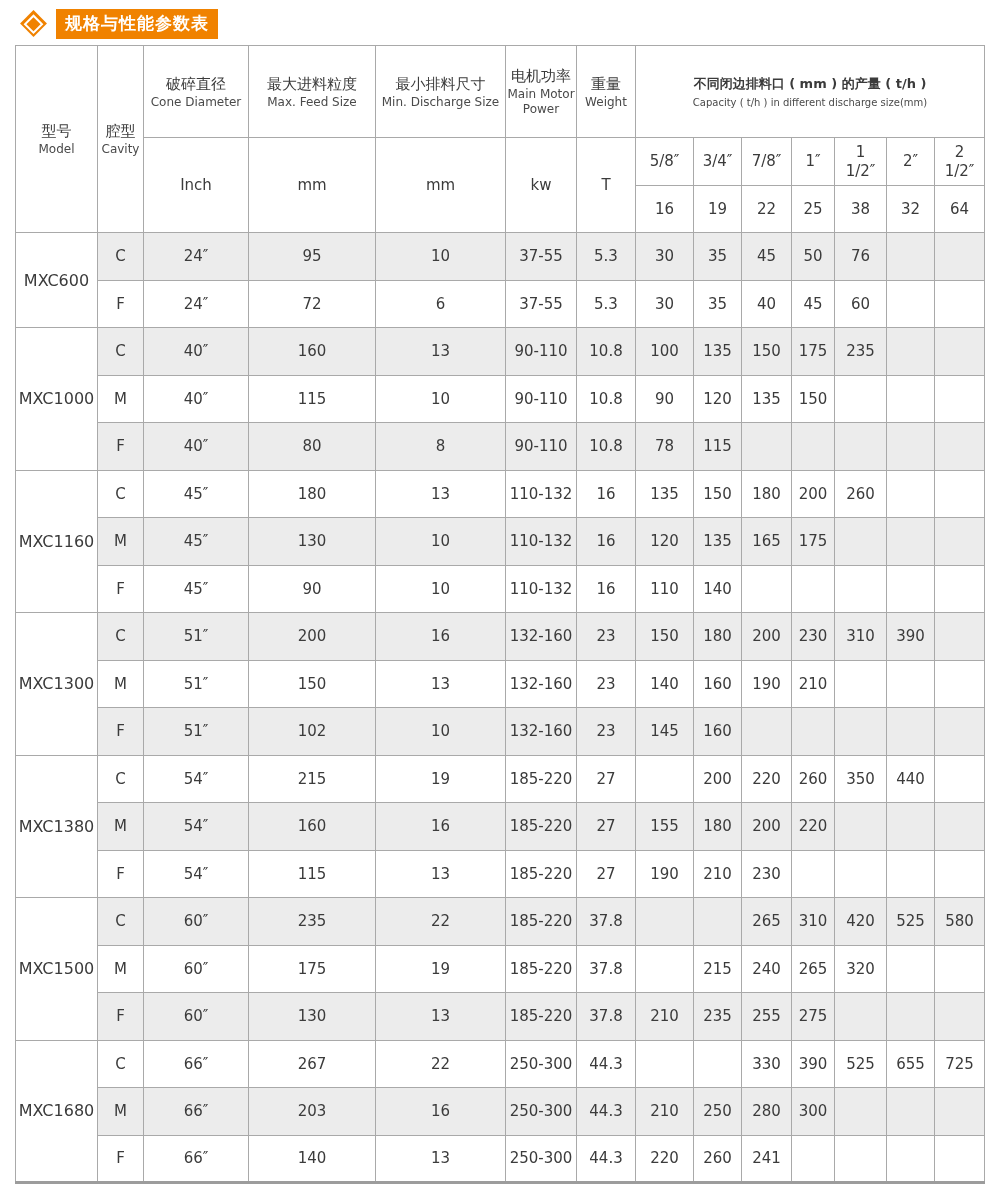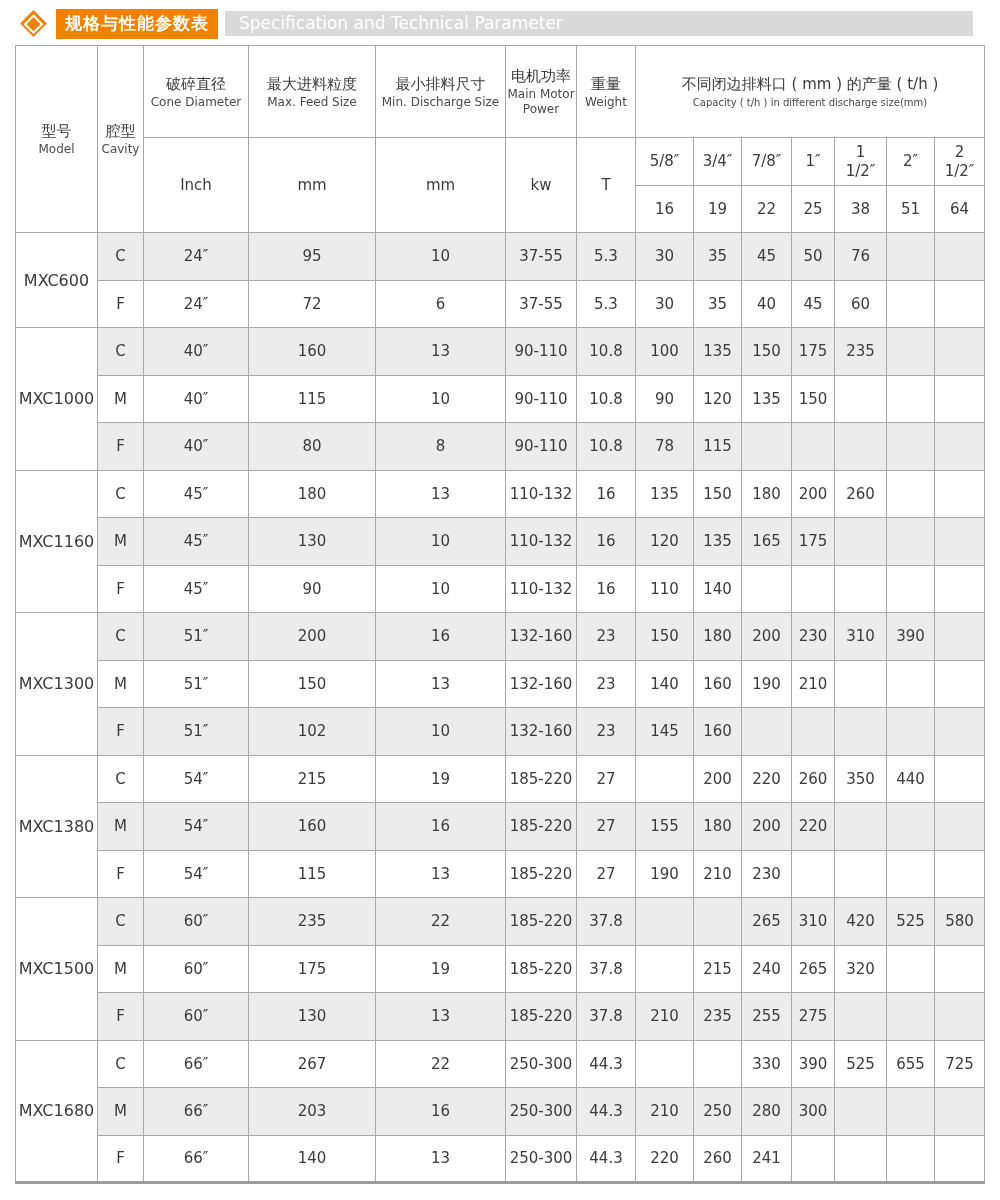--- a/index.html
+++ b/index.html
@@ -22,36 +22,35 @@
   .spec td, .spec th { border: 1px solid #a9a9a9; text-align: center; vertical-align: middle;
                        font-weight: normal; padding: 0; font-size: 15px; color: #3b3b3b; overflow: hidden; }
   tr.h1 { height: 92px; }
   tr.h2 { height: 48px; }
   tr.h3 { height: 47px; }
   tr.data { height: 47.5px; }
 
   .cn { display: block; font-size: 15px; line-height: 20px; text-align: center; }
   .en { display: block; font-size: 12px; line-height: 15px; color: #4a4a4a; margin-top: 1px; }
   .cap-head { text-align: left; padding-left: 14px; }
-  .cap-head .cn { font-size: 15px; }
+  .cap-head .cn { font-size: 13px; font-weight: bold; }
   .cap-head .en { font-size: 10px; }
   .cap-size { white-space: pre-line; line-height: 19px; }
 
   tr.stripe td { background: #ececec; }
   td.model-cell { background: #ffffff !important; font-size: 16px; }
 </style>
 </head>
 <body>
 
 <div class="page-header">
   <div class="diamond-wrap">
       <div class="diamond"></div>
     </div>
   <div class="title-cn">规格与性能参数表</div>
-  <div class="title-en">Specification and Technical Parameter</div>
 </div>
 
 <table class="spec">
   <colgroup>
     <col style="width:82px">
       <col style="width:46px">
       <col style="width:105px">
       <col style="width:127px">
     <col style="width:130px">
       <col style="width:71px">
@@ -114,21 +113,21 @@
       <th class="cap-size">2″</th>
       <th class="cap-size">2
 1/2″</th>
     </tr>
     <tr class="h3">
       <th>16</th>
       <th>19</th>
       <th>22</th>
       <th>25</th>
       <th>38</th>
-      <th>51</th>
+      <th>32</th>
       <th>64</th>
     </tr>
   </thead>
   <tbody>
       <tr class="data stripe">
         <td rowspan="2" class="model-cell">MXC600</td>
         <td>C</td>
         <td>24″</td>
         <td>95</td>
         <td>10</td>

